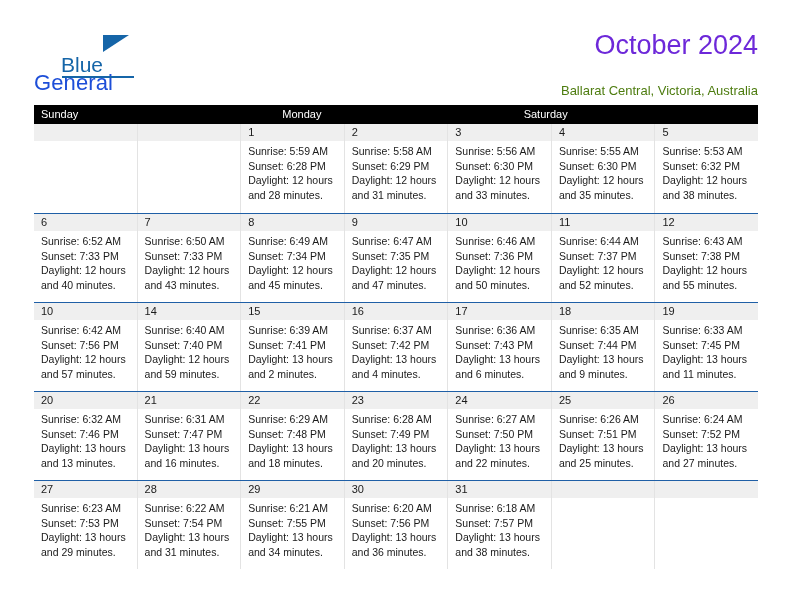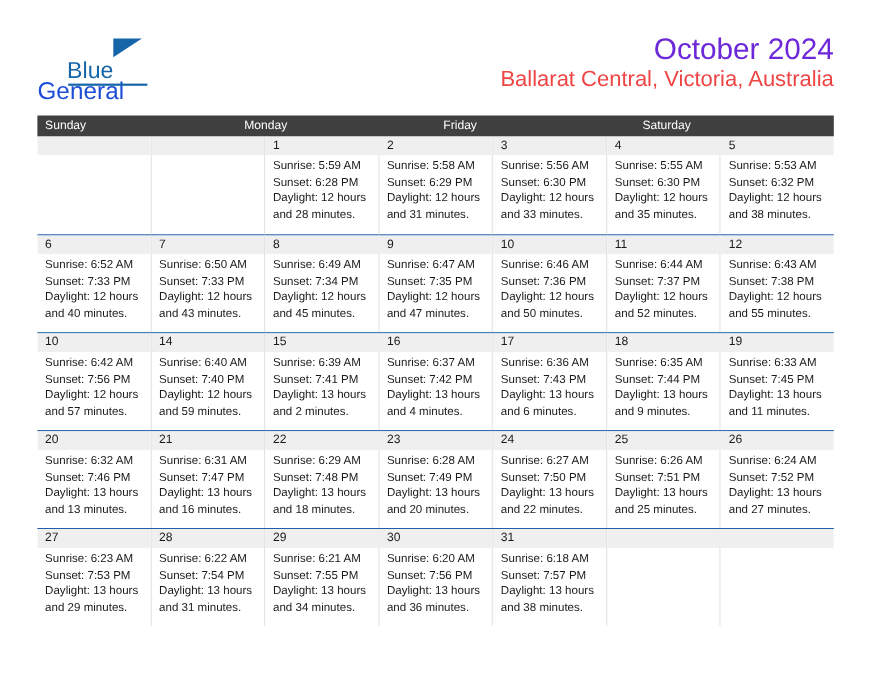--- a/index.html
+++ b/index.html
@@ -78,37 +78,37 @@
     top: 0;
     text-align: right;
   }
   .cal-title {
     font-size: 27px;
     color: #6d28d9;
     line-height: 34px;
     white-space: nowrap;
   }
   .cal-subtitle {
-    font-size: 20px;
-    color: #ef4444;
+    font-size: 13px;
+    color: #4d7c0f;
     line-height: 20px;
-    margin-top: 0;
+    margin-top: 19px;
     white-space: nowrap;
   }
 
   
   .calendar {
     position: absolute;
     left: 34px;
     top: 105px;
     width: 724px;
   }
   .weekday-row {
     display: flex;
-    background: #404040;
+    background: #000000;
     height: 19px;
   }
   .weekday {
     flex: 1 1 0;
     font-size: 11px;
     color: #ffffff;
     line-height: 19px;
     padding-left: 7px;
     box-sizing: border-box;
     white-space: nowrap;
@@ -170,21 +170,20 @@
       <div class="cal-title">October 2024</div>
       <div class="cal-subtitle">Ballarat Central, Victoria, Australia</div>
     </div>
 
   </div>
 
   <div class="calendar">
     <div class="weekday-row">
         <div class="weekday">Sunday</div>
         <div class="weekday">Monday</div>
-        <div class="weekday">Friday</div>
         <div class="weekday">Saturday</div>
       </div>
     <div>
         <div class="week first">
           <div class="daycell">
             <div class="date-strip"></div>
           </div>
           <div class="daycell">
             <div class="date-strip"></div>
           </div>

